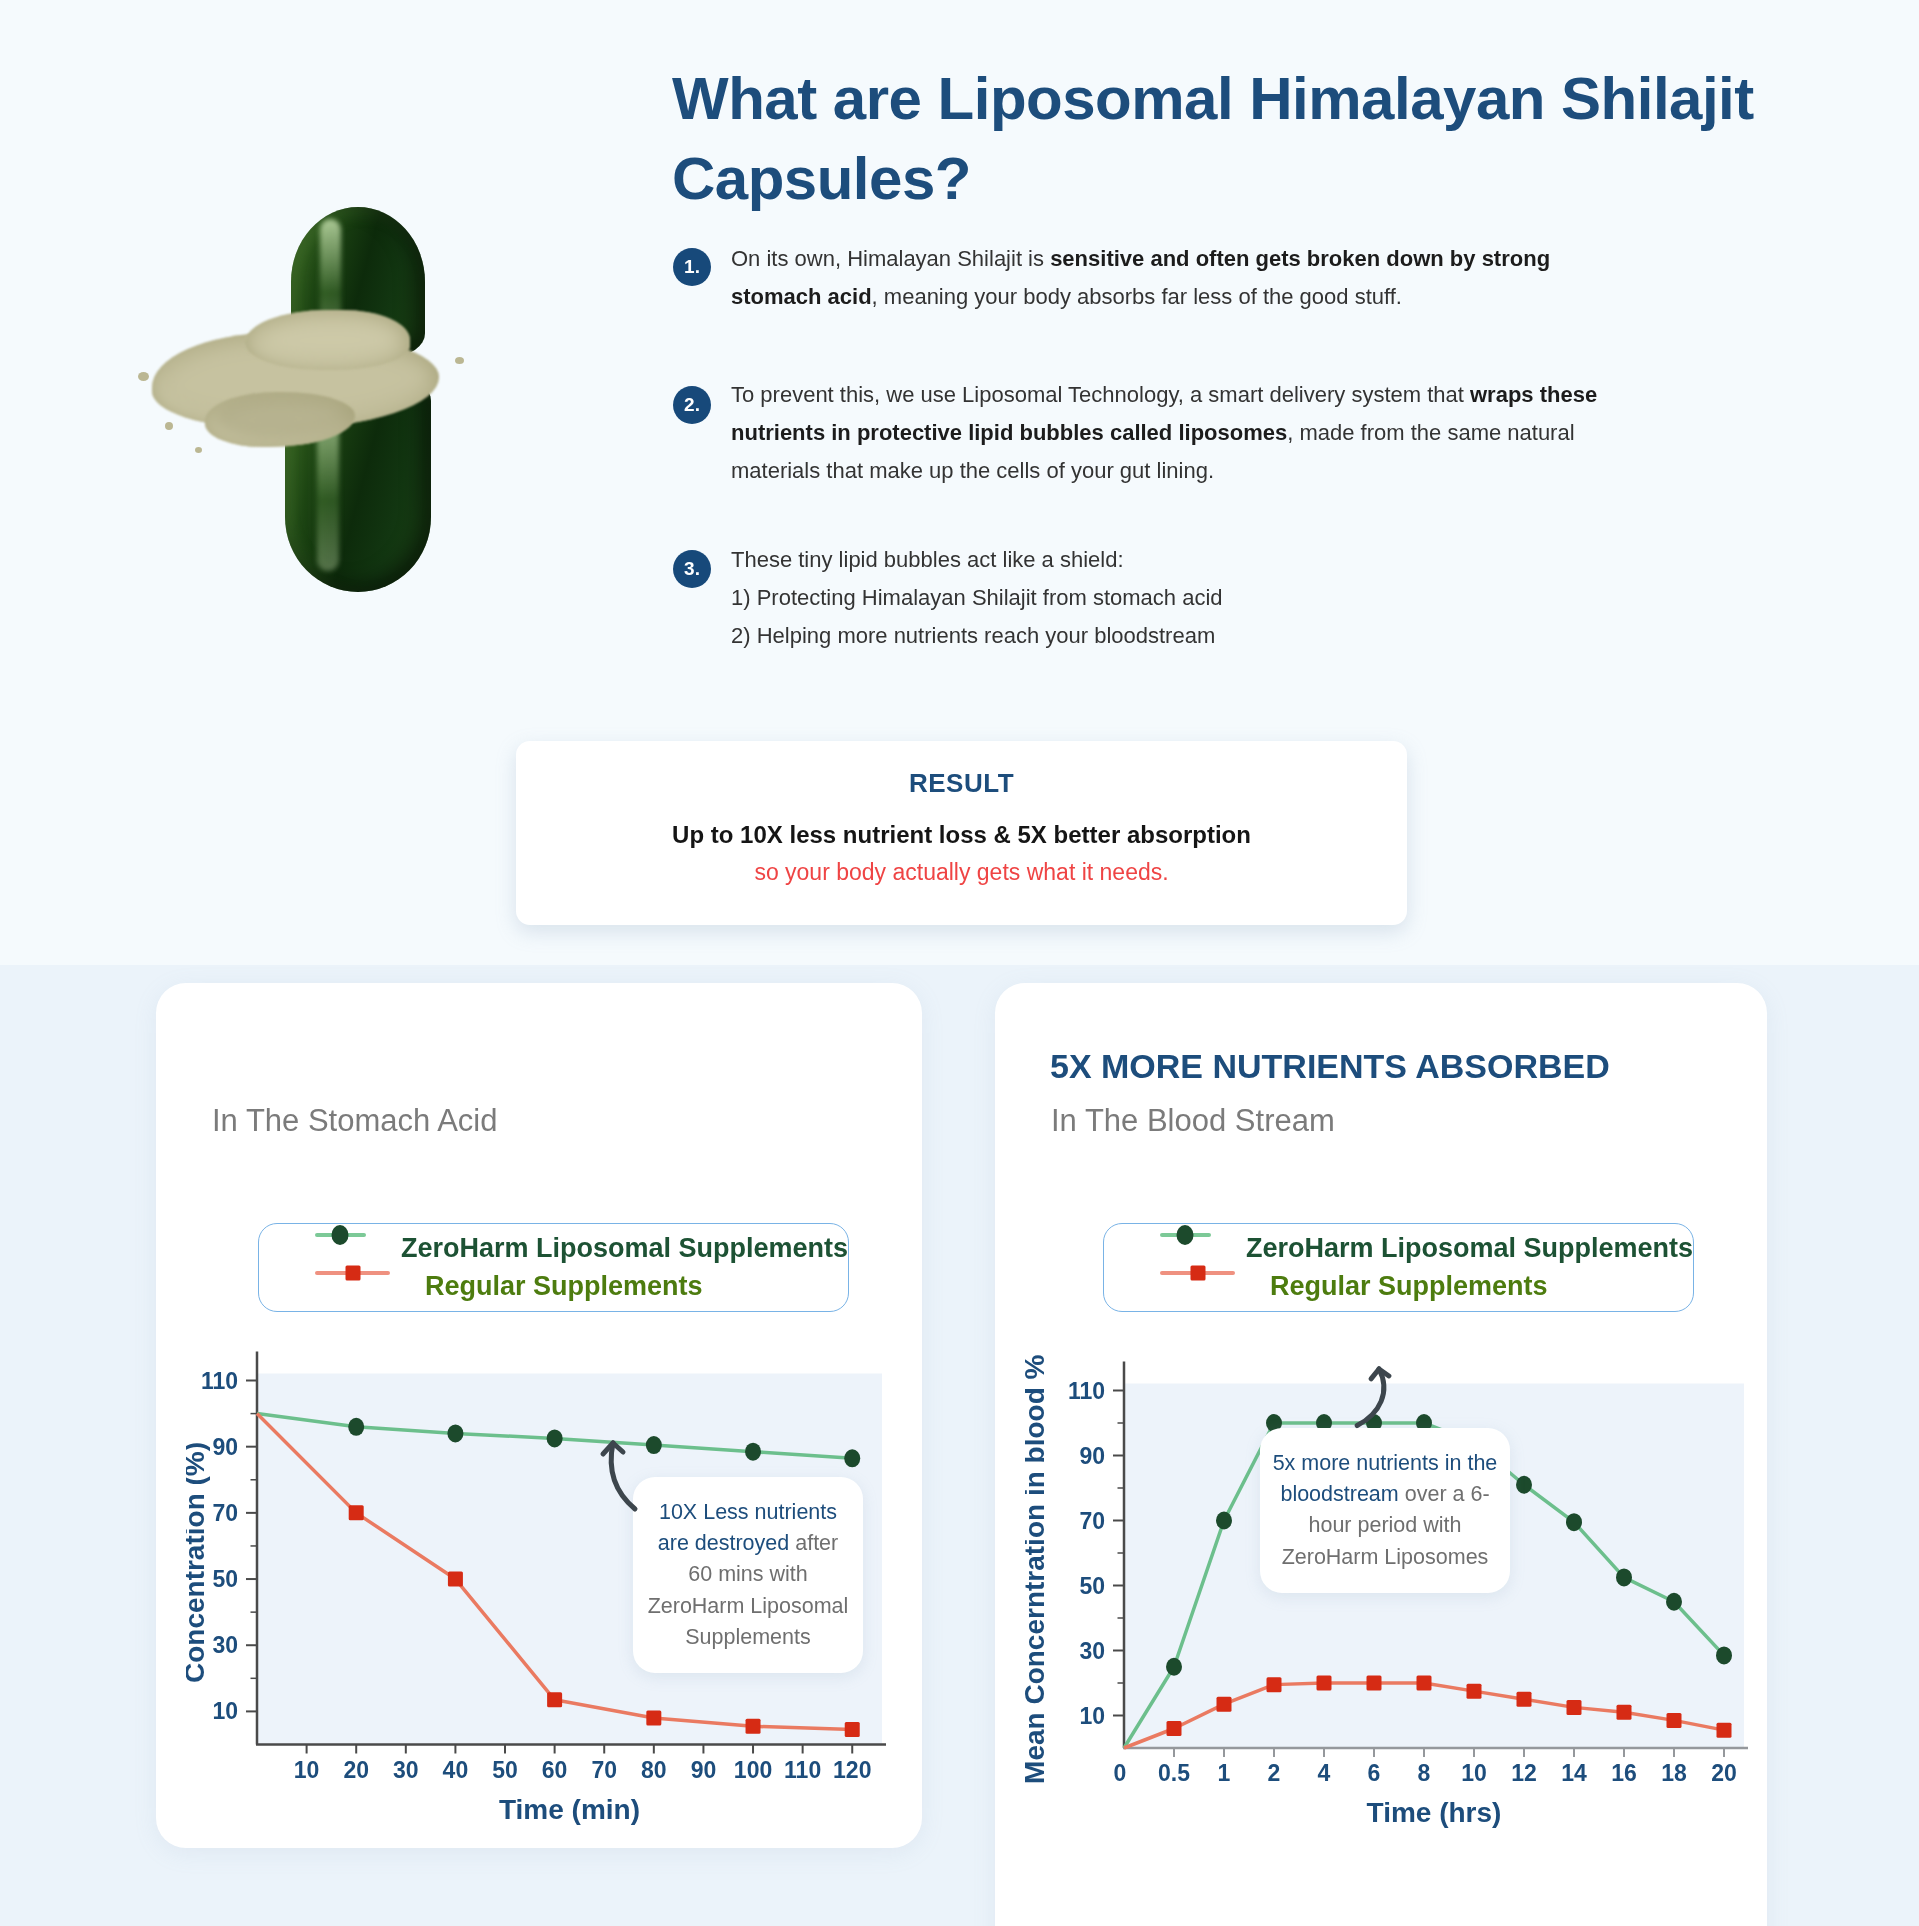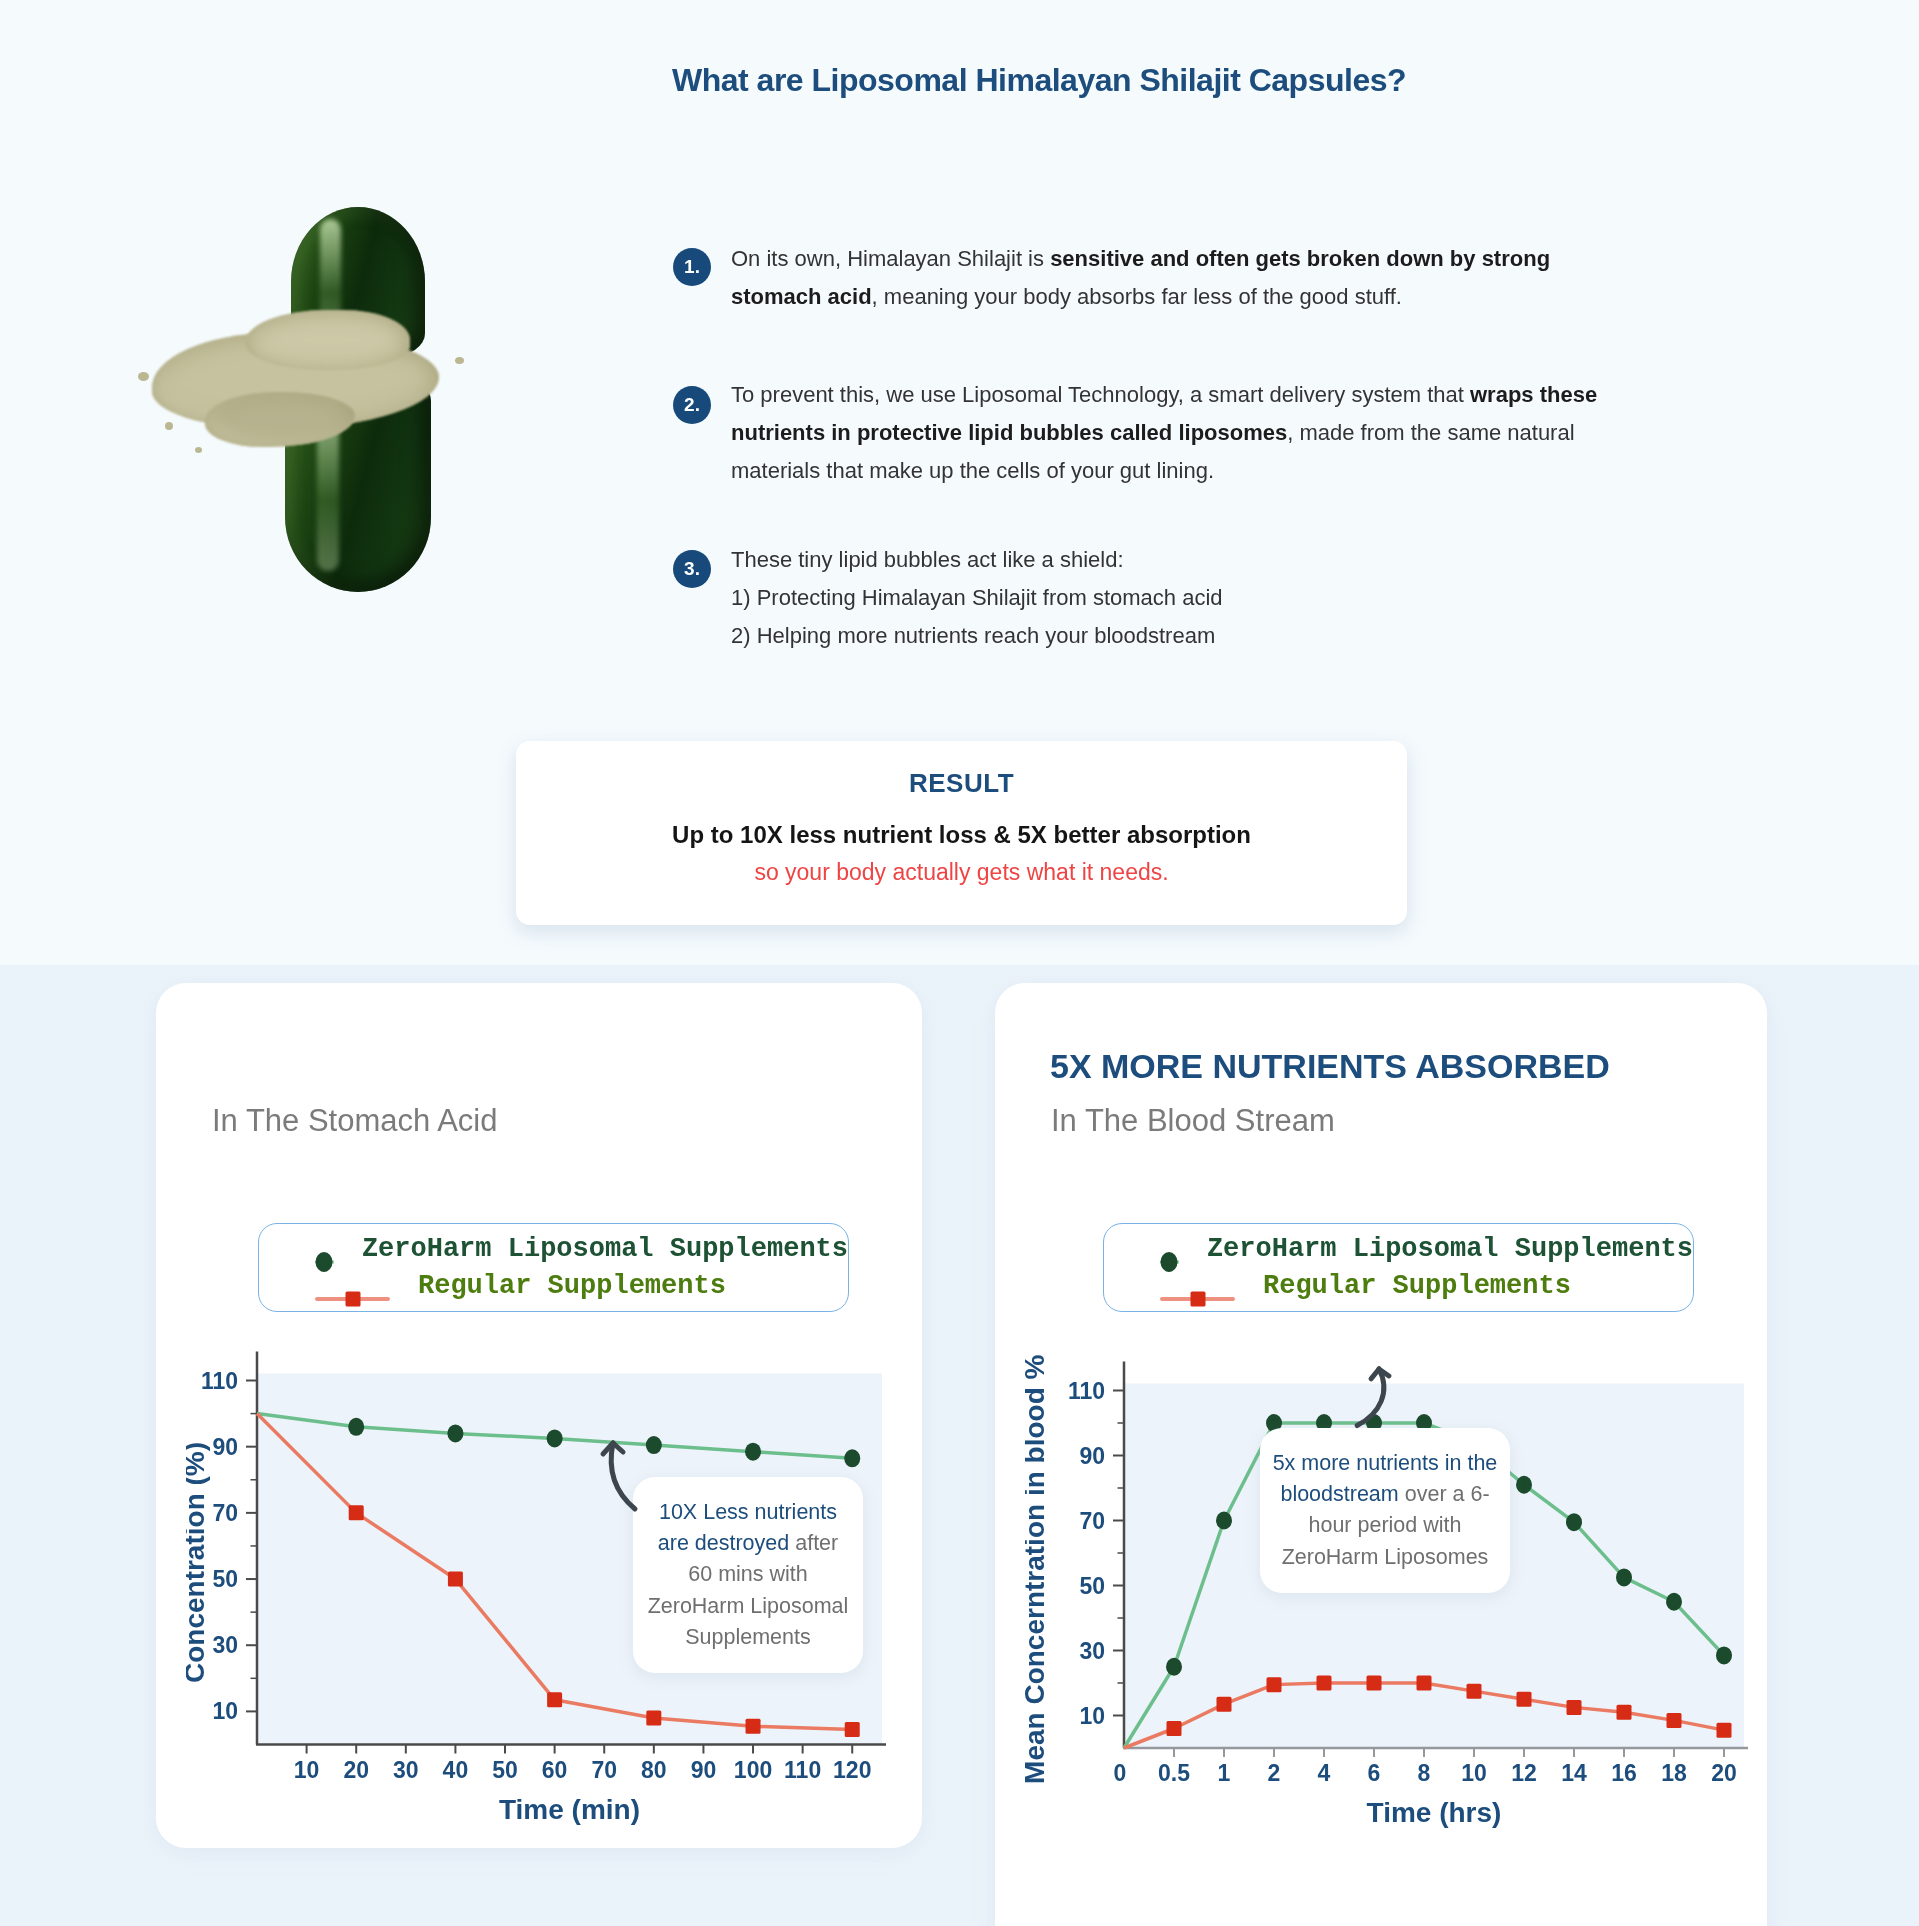--- a/index.html
+++ b/index.html
@@ -2,21 +2,21 @@
 <html style="font-size:8px"><head>
 <meta charset="utf-8">
 <style>
   html,body{margin:0;padding:0;background:#ebf3fa;}
   #page{position:relative;width:1919px;height:1926px;overflow:hidden;
         font-family:"Liberation Sans","DejaVu Sans",sans-serif;
         background:linear-gradient(to bottom,#f5fafd 0px,#f5fafd 965px,#ebf3fa 965px,#ebf3fa 100%);}
   .abs{position:absolute;}
 
   
-  .hero-title{left:672px;top:59px;width:1100px;font-size:32px;font-weight:700;
+  .hero-title{left:672px;top:59px;width:1100px;font-size:60px;font-weight:700;
               color:#1d4d7c;line-height:1.34;margin:0;letter-spacing:-0.5px;}
   .step-circle{width:38px;height:38px;border-radius:50%;background:#17497a;color:#fff;
                font-size:19px;font-weight:700;display:flex;align-items:center;justify-content:center;}
   .step-text{width:900px;font-size:22px;line-height:1.72;color:#333;}
   .step-text strong{color:#1c1c1c;font-weight:700;}
 
   
   .capsule-wrap{left:185px;top:207px;width:320px;height:390px;}
   .cap-piece{position:absolute;background:linear-gradient(105deg,#3a6722 0%,#1d4513 26%,#0d2b0b 52%,#123611 72%,#1b4214 100%);
              box-shadow:inset -9px -5px 20px rgba(0,0,0,.55), inset 7px 5px 15px rgba(110,170,80,.25);}
@@ -42,21 +42,21 @@
   
   .chart-card{background:#ffffff;border-radius:30px;box-shadow:0 5px 23px rgba(140,165,190,.12);}
   #card-left{left:156px;top:983px;width:766px;height:865px;}
   #card-right{left:995px;top:983px;width:772px;height:1117px;}
   .chart-title{position:absolute;left:55px;top:64px;font-size:34px;font-weight:800;color:#1d4d7c;letter-spacing:0px;white-space:nowrap;}
   .chart-subtitle{position:absolute;left:56px;top:120px;font-size:31px;color:#7b7b7b;white-space:nowrap;}
   .legend-box{position:absolute;top:240px;width:591px;height:89px;background:#fff;border:1.5px solid #79b3e6;
               border-radius:19px;display:flex;flex-direction:column;justify-content:center;gap:7px;padding-left:56px;box-sizing:border-box;}
   #card-left .legend-box{left:102px;}
   #card-right .legend-box{left:108px;}
-  .legend-row{display:flex;align-items:flex-end;gap:28px;font-family:Liberation Mono, monospace;}
+  .legend-row{display:flex;align-items:flex-start;gap:35px;}
   .legend-line{position:relative;width:75px;height:4px;border-radius:2px;}
   .legend-line.green{background:#7cc997;}
   .legend-line.red{background:#ef9180;}
   .legend-dot{position:absolute;left:50%;top:50%;transform:translate(-50%,-50%);width:17px;height:20px;border-radius:50%;background:#1c4a2c;}
   .legend-sq{position:absolute;left:50%;top:50%;transform:translate(-50%,-50%);width:15px;height:15px;border-radius:1.5px;background:#d62b14;}
   .legend-label{font-size:27px;font-weight:700;white-space:nowrap;}
   .legend-label.green{color:#1d5234;}
   .legend-label.red{color:#4d7c0f;}
   .chart-svg{position:absolute;left:30px;top:345px;}
 

